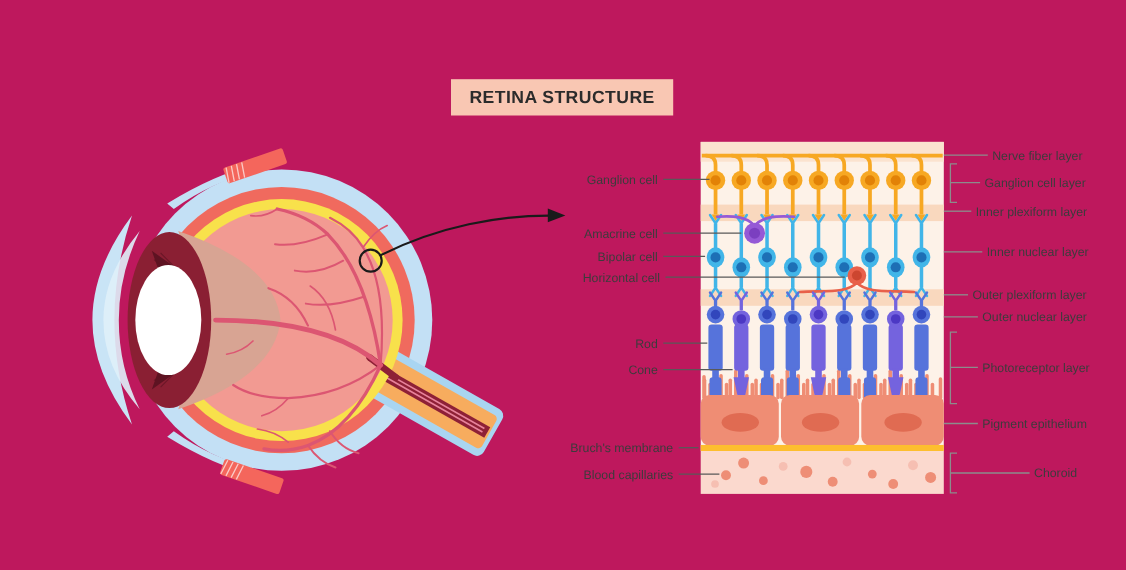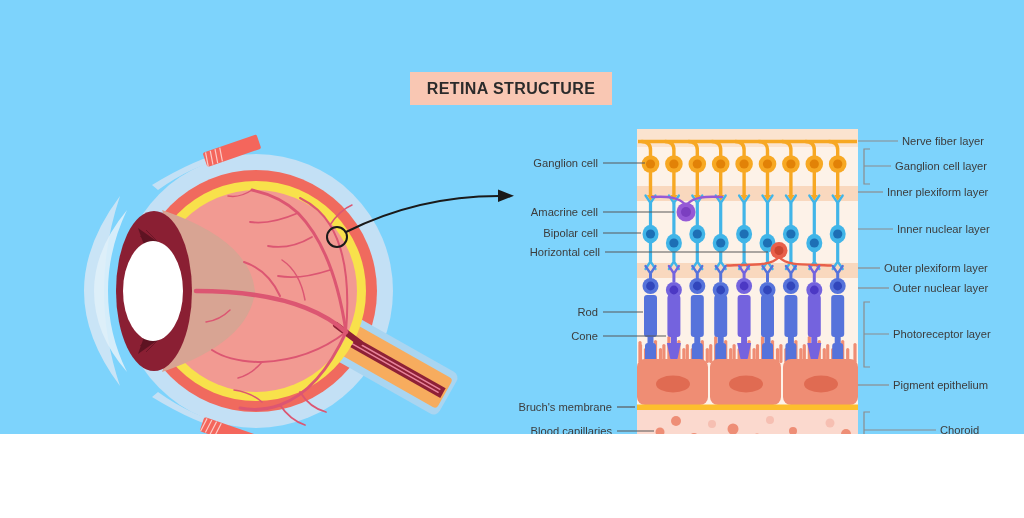--- a/index.html
+++ b/index.html
@@ -1,16 +1,16 @@
 <!DOCTYPE html>
 <html><head>
 <meta charset="utf-8">
 <style>
   html,body{margin:0;padding:0;background:#ffffff;}
-  .canvas{position:relative;width:1024px;height:434px;background:#7dd3fc;overflow:hidden;
+  .canvas{position:relative;width:1024px;height:518px;background:#be185d;overflow:hidden;
           font-family:"Liberation Sans", sans-serif;}
   svg text{font-family:"Liberation Sans", sans-serif;}
   .lbl{font-size:11.2px;fill:#3c3c3c;}
   .title-text{font-size:16px;font-weight:bold;letter-spacing:.4px;fill:#2b2b2b;}
 </style>
 </head>
 <body>
 
 <div class="canvas">
 <svg width="1024" height="518" viewBox="0 0 1024 518">

